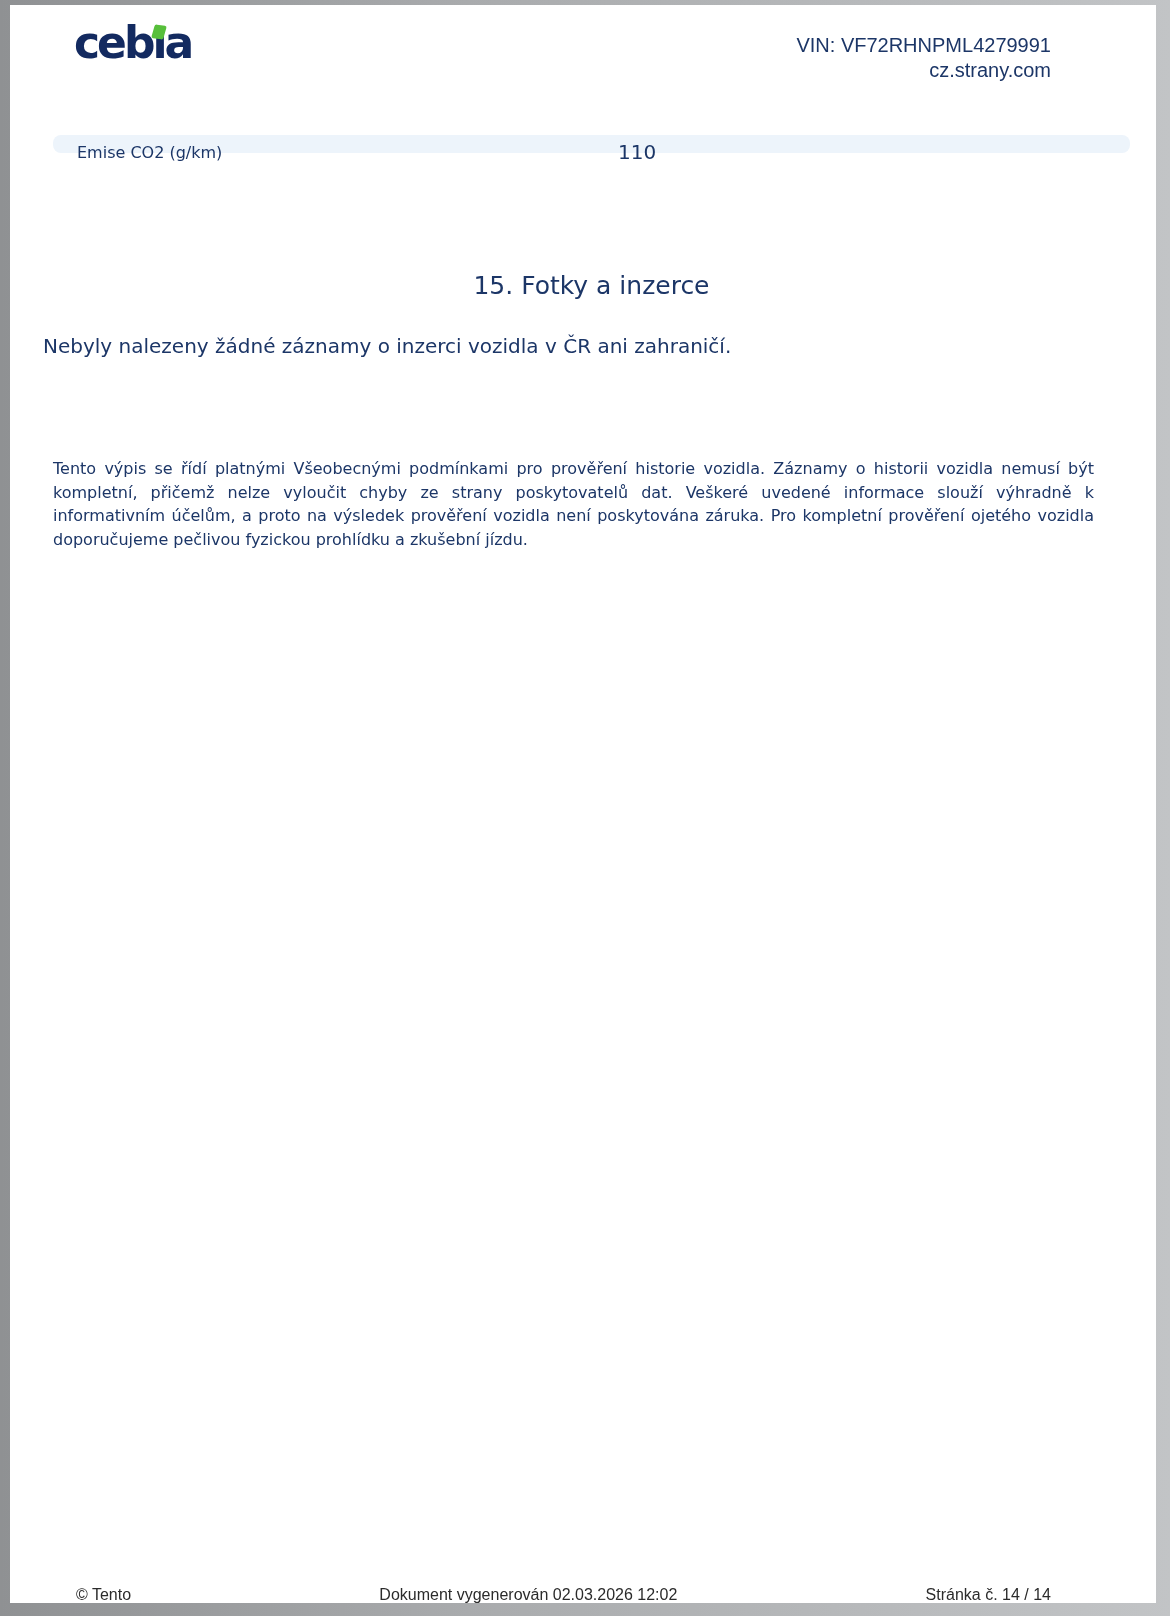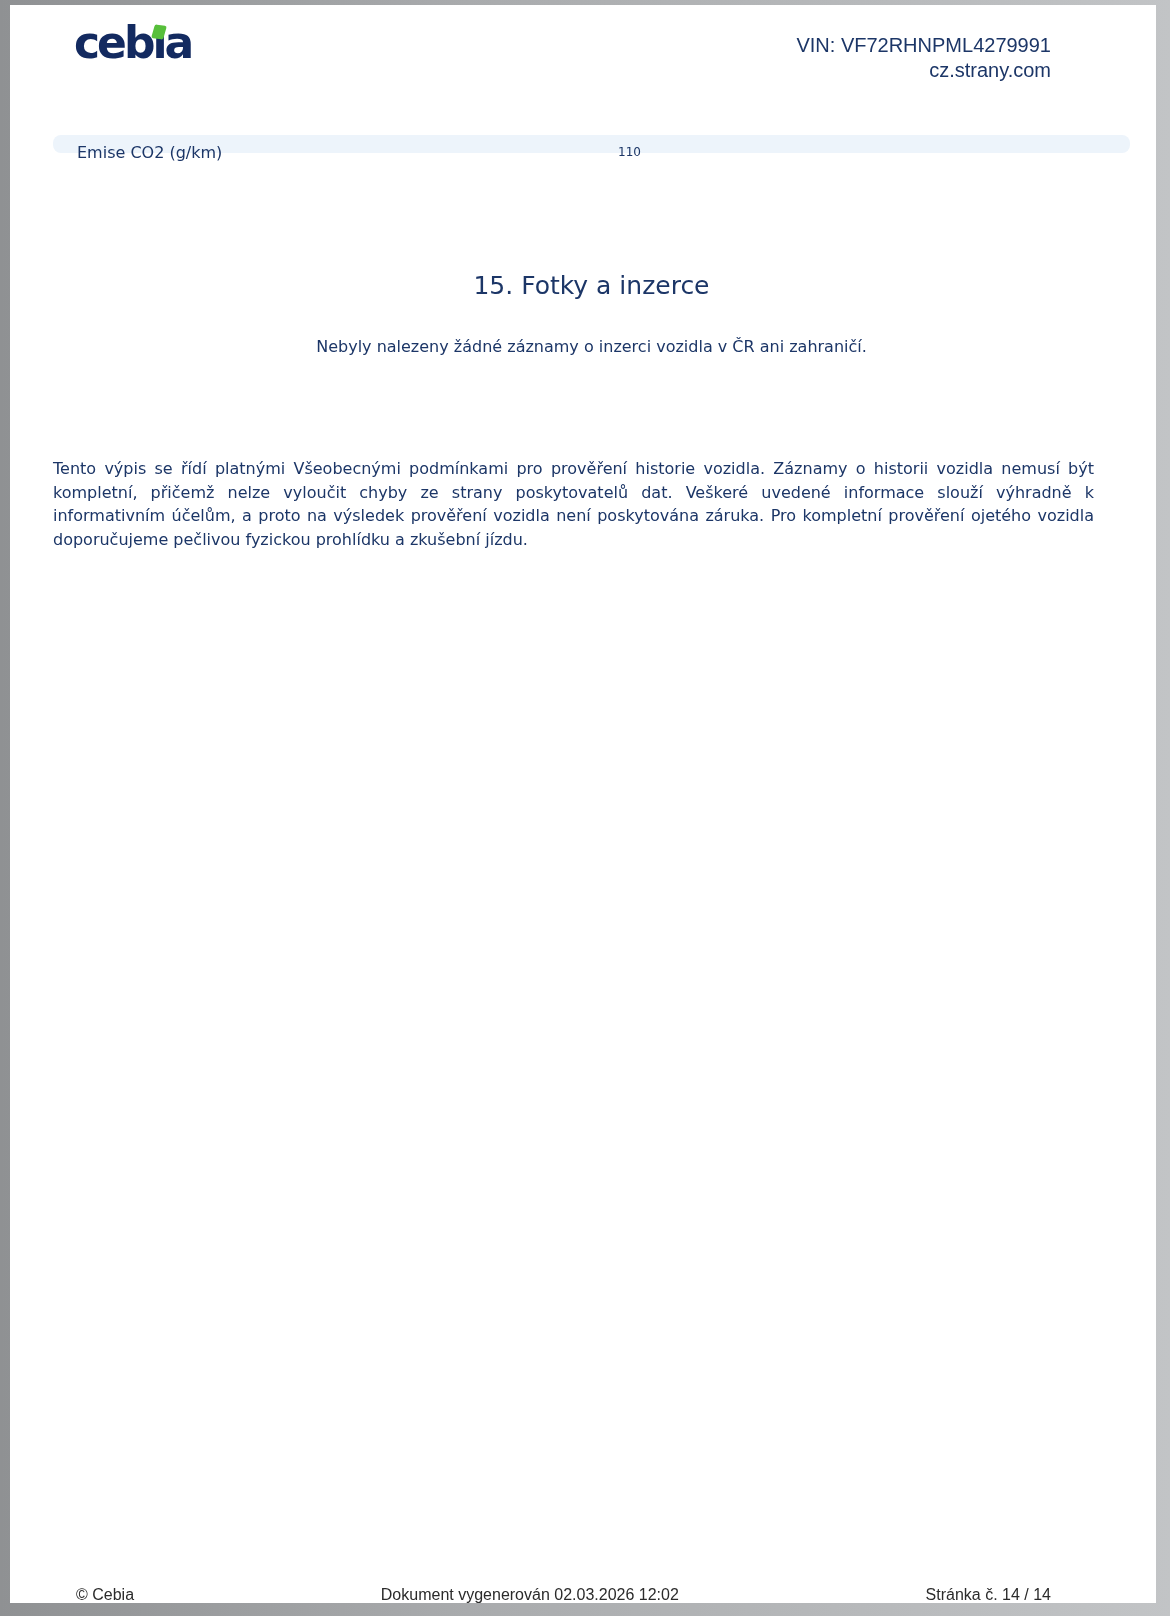--- a/index.html
+++ b/index.html
@@ -86,43 +86,42 @@
     font-size: 16px;
     color: var(--navy, #1c3667);
   }
   .spec-value {
     position: absolute;
     left: 565px;
     top: 0;
     height: 34px;
     display: flex;
     align-items: center;
-    font-size: 12px;
+    font-size: 20px;
     color: var(--navy, #1c3667);
   }
   
   .section-title {
     position: absolute;
     left: 43px;
     top: 266px;
     width: 1077px;
     text-align: center;
     font-size: 25px;
     font-weight: normal;
     color: var(--navy, #1c3667);
   }
   .no-records {
     position: absolute;
-    left: 43px;
+    left: 33px;
     top: 330px;
     width: 1077px;
-    font-size: 16px;
+    font-size: 20px;
     line-height: 23px;
     color: var(--navy, #1c3667);
-    text-align: center;
   }
   .disclaimer {
     position: absolute;
     left: 43px;
     top: 452px;
     width: 1041px;
     font-size: 16px;
     line-height: 23.5px;
     text-align: justify;
     color: var(--navy, #1c3667);
@@ -163,19 +162,19 @@
       <div class="spec-value">110</div>
     </div>
 
     <h1 class="section-title">15. Fotky a inzerce</h1>
 
     <p class="no-records">Nebyly nalezeny žádné záznamy o inzerci vozidla v ČR ani zahraničí.</p>
 
     <p class="disclaimer">Tento výpis se řídí platnými Všeobecnými podmínkami pro prověření historie vozidla. Záznamy o historii vozidla nemusí být kompletní, přičemž nelze vyloučit chyby ze strany poskytovatelů dat. Veškeré uvedené informace slouží výhradně k informativním účelům, a proto na výsledek prověření vozidla není poskytována záruka. Pro kompletní prověření ojetého vozidla doporučujeme pečlivou fyzickou prohlídku a zkušební jízdu.</p>
 
     <div class="footer">
-      <span class="left">© Cebia</span>
+      <span class="left">© Tento</span>
       <span class="center">Dokument vygenerován 02.03.2026 12:02</span>
       <span class="right">Stránka č. 14 / 14</span>
     </div>
 
   </div>
 </div>
 
 </body></html>

